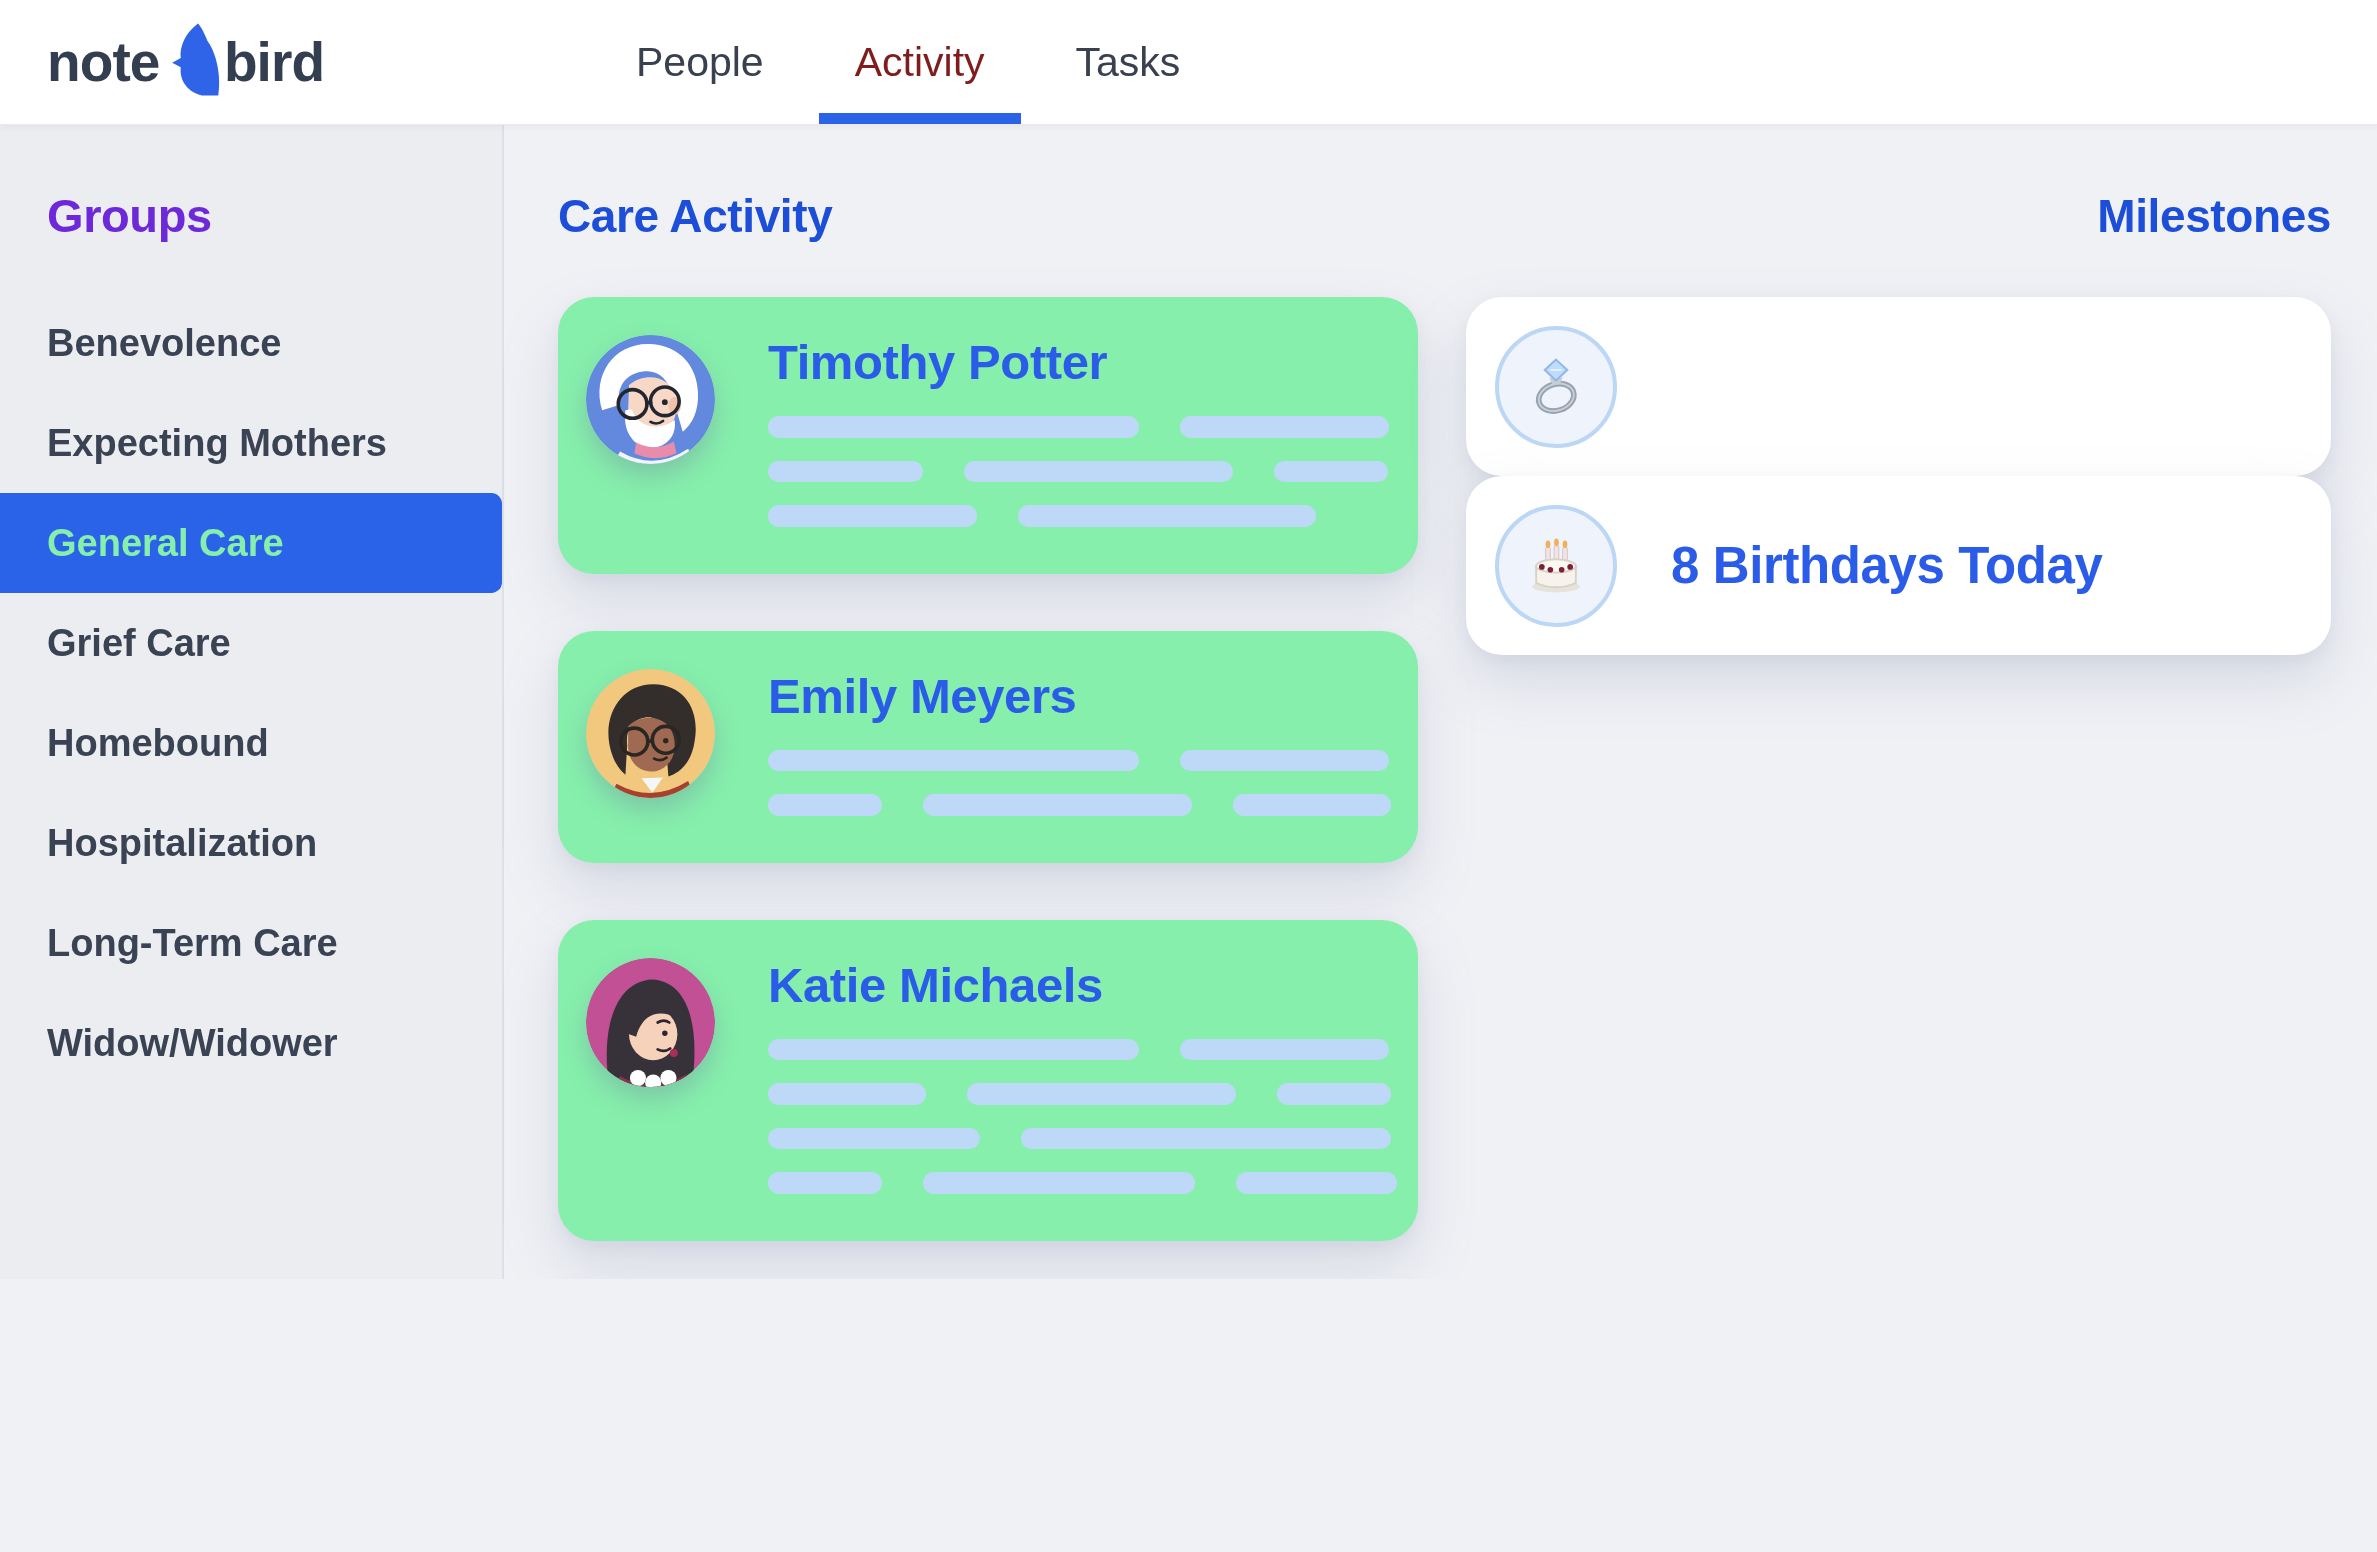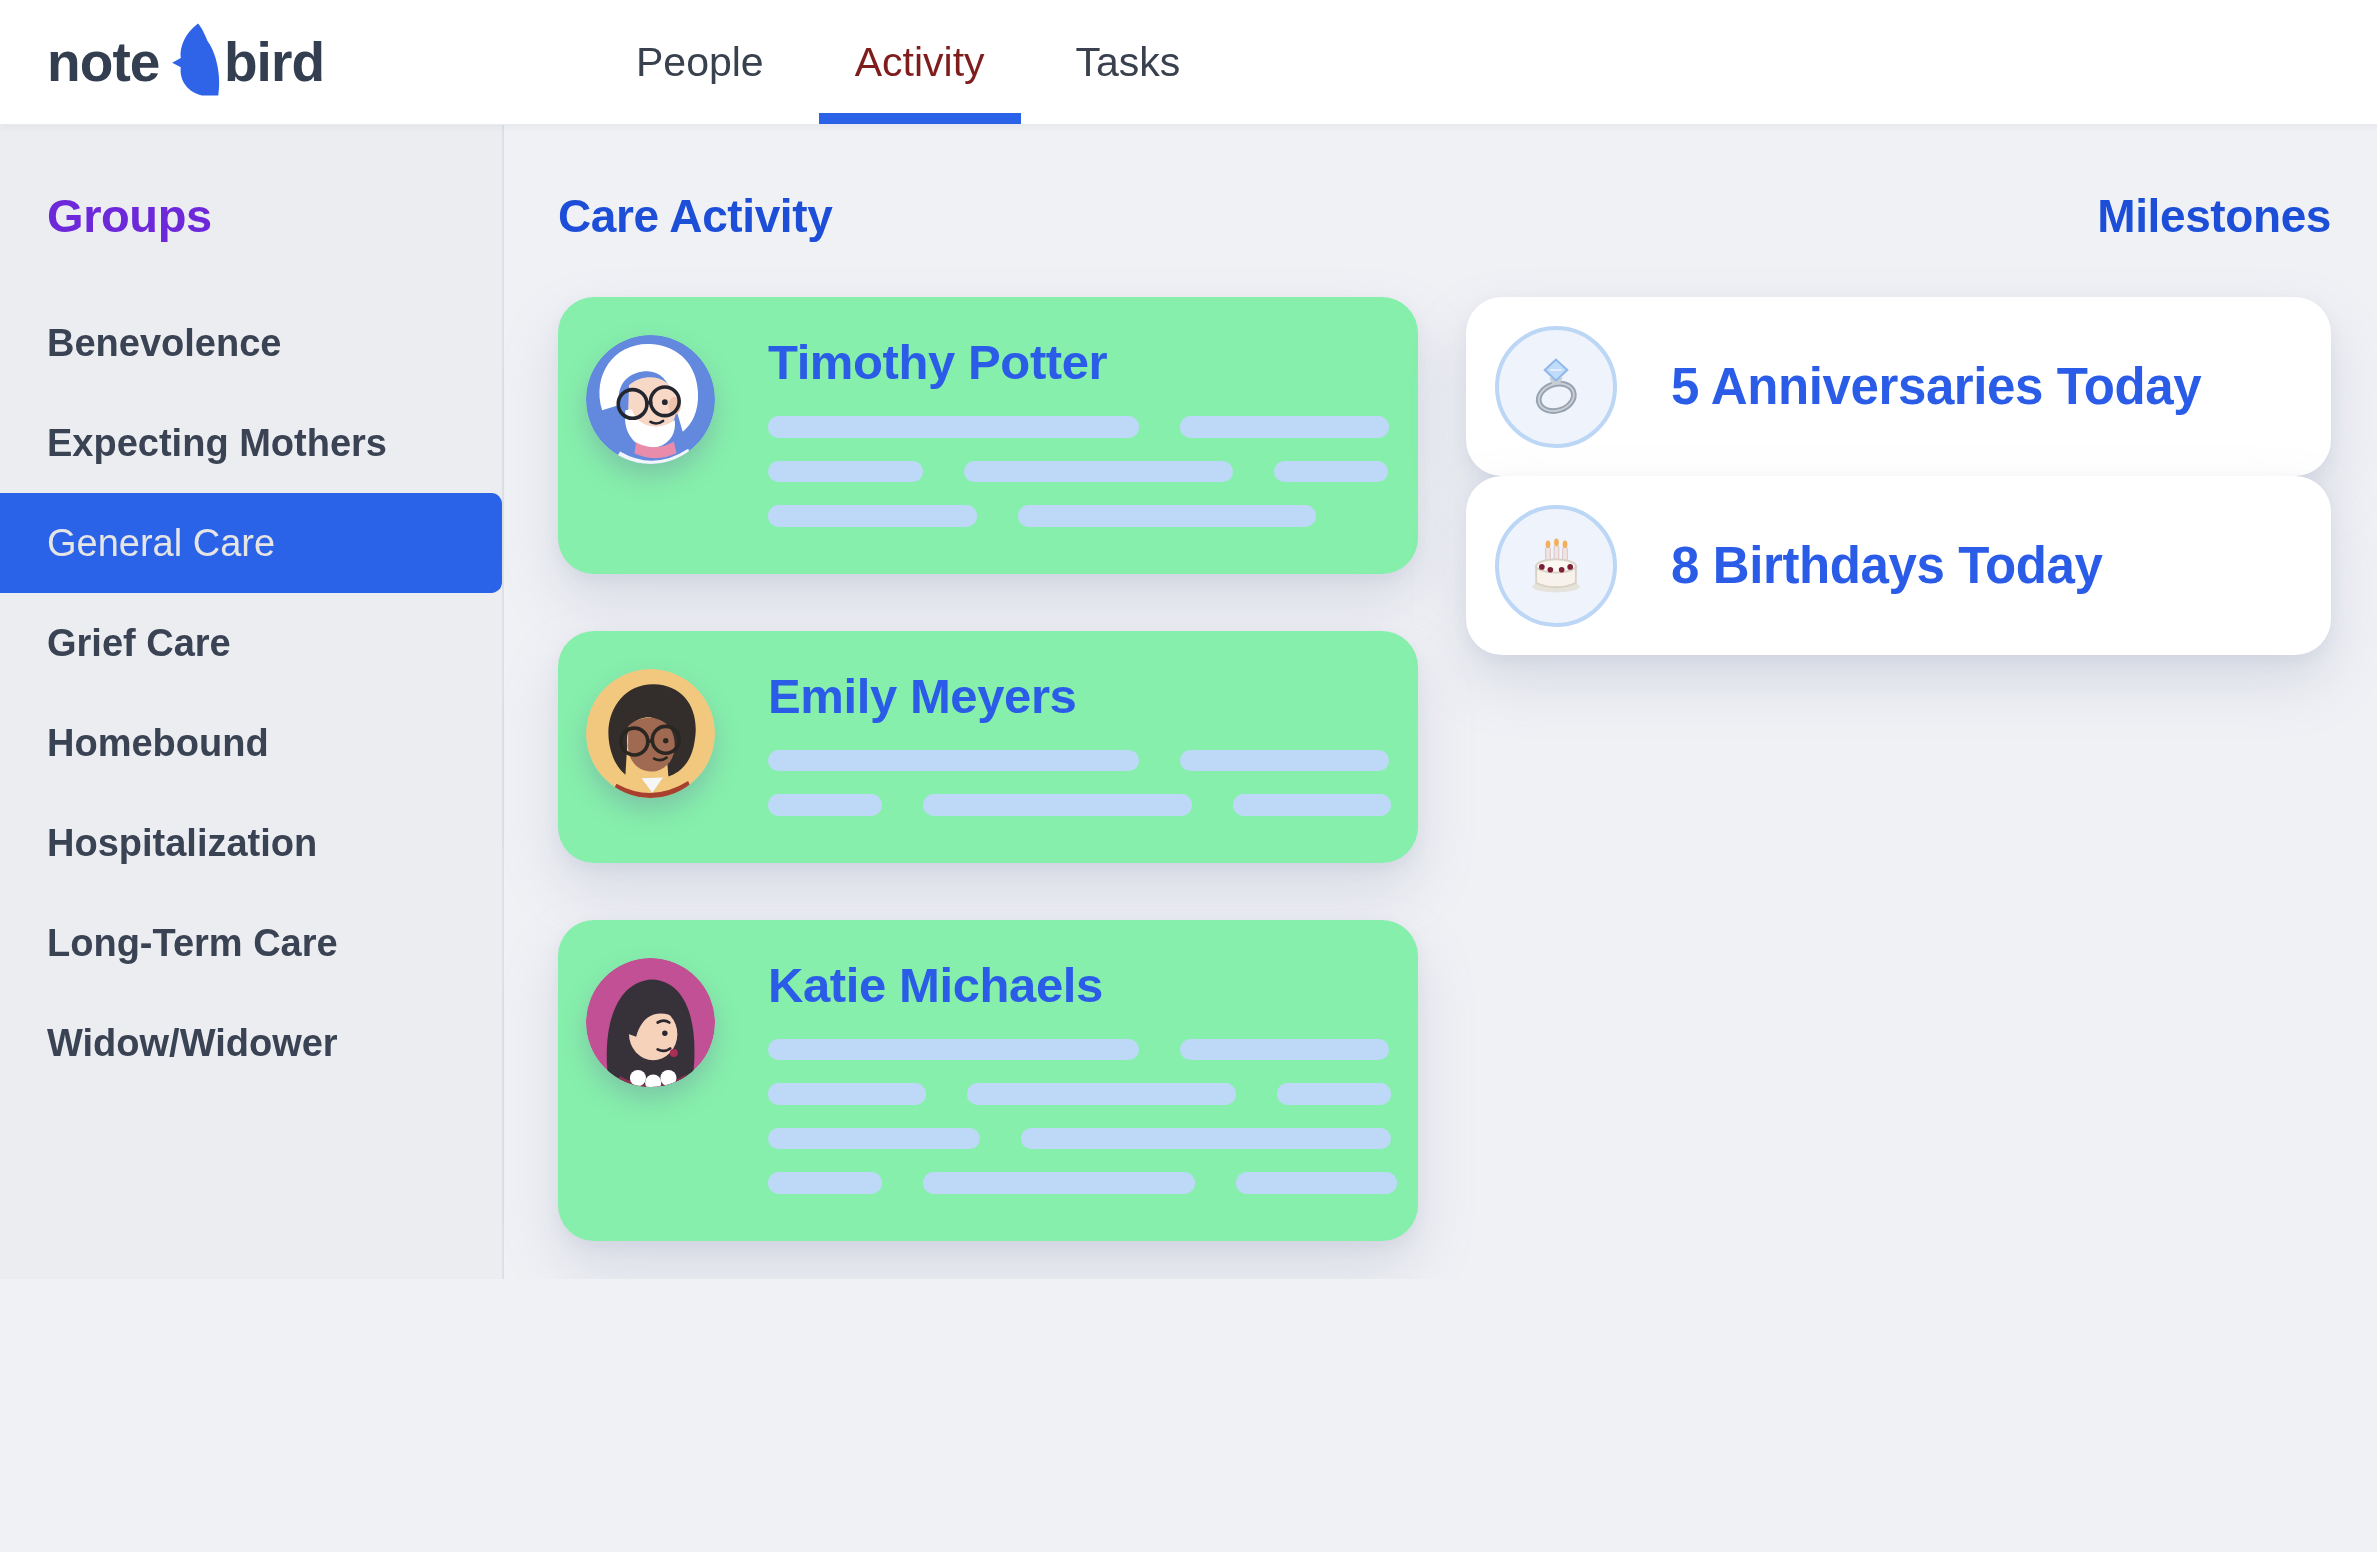--- a/index.html
+++ b/index.html
@@ -40,21 +40,21 @@
   .sidebar-heading {
     margin-left:47px; font-size:47px; font-weight:700; color:#6d28d9;
     letter-spacing:-0.4px;
   }
   .group-list { list-style:none; margin-top:50px; }
   .group-item {
     height:100px; display:flex; align-items:center; padding-left:47px;
     font-size:38px; font-weight:600; color:#3a4353; cursor:pointer;
   }
   .group-item.active {
-    background:#2a62e8; color:#e5e5e5; font-weight:400;
+    background:#2a62e8; color:#86efac; font-weight:700;
     border-radius:0 10.7px 10.7px 0;
   }
 
   
   .main {
     position:absolute; top:125px; left:507px; right:0; bottom:0;
     padding:64px 47px 0 51px; display:flex; gap:48px;
   }
   .col-activity { width:860px; flex:none; }
   .col-milestones { width:865px; flex:none;text-align:right; }
@@ -311,21 +311,20 @@
           <svg viewBox="0 0 72 72">
             <g transform="rotate(-18 36 46)">
               <ellipse cx="36" cy="47" rx="19" ry="14" fill="none" stroke="#98a2ae" stroke-width="6"></ellipse>
               <ellipse cx="36" cy="47" rx="19" ry="14" fill="none" stroke="#c8cfd8" stroke-width="2"></ellipse>
             </g>
             <path d="M29 26 L43 26 L40 33 L32 33 Z" fill="#c6cdd5"></path>
             <polygon points="36,7 48,18 36,29 24,18" fill="#bfdcfa" stroke="#8fb6e8" stroke-width="2"></polygon>
             <line x1="30" y1="18" x2="42" y2="18" stroke="#e6f1fd" stroke-width="2"></line>
           </svg>
         </div>
-        <div class="milestone-label">5 Anniversaries Today</div>
       </div>
 
       <div class="milestone-card">
         <div class="milestone-icon">
           <svg viewBox="0 0 72 72">
             <ellipse cx="36" cy="58" rx="25" ry="6" fill="#e6e2dc"></ellipse>
             <rect x="25" y="16" width="5" height="16" rx="2" fill="#f1e4e4" stroke="#d9c2c2" stroke-width="1"></rect>
             <rect x="34" y="14" width="5" height="18" rx="2" fill="#f1e4e4" stroke="#d9c2c2" stroke-width="1"></rect>
             <rect x="43" y="16" width="5" height="16" rx="2" fill="#f1e4e4" stroke="#d9c2c2" stroke-width="1"></rect>
             <ellipse cx="27.5" cy="13" rx="2.5" ry="4" fill="#f2b05a"></ellipse>

